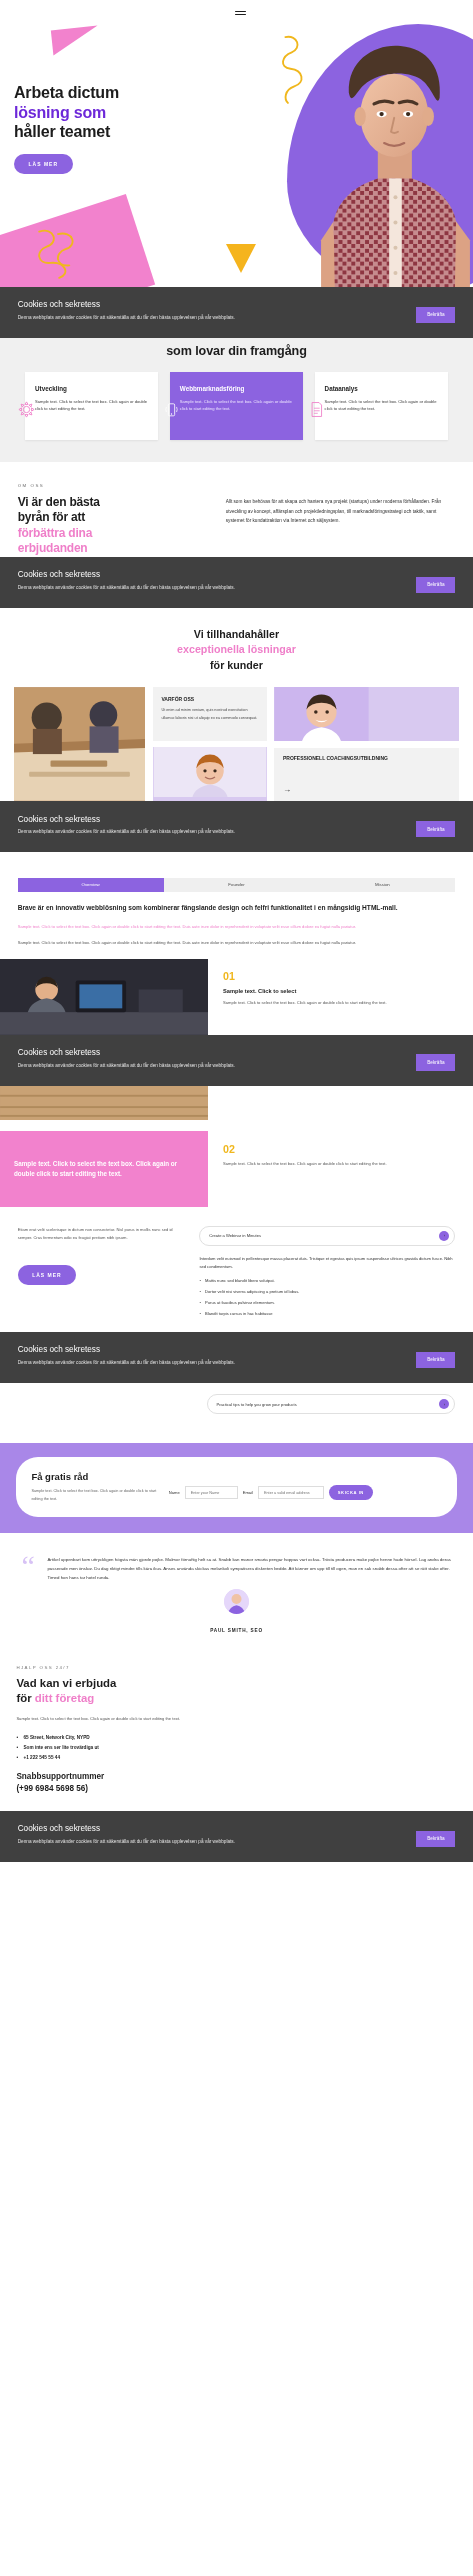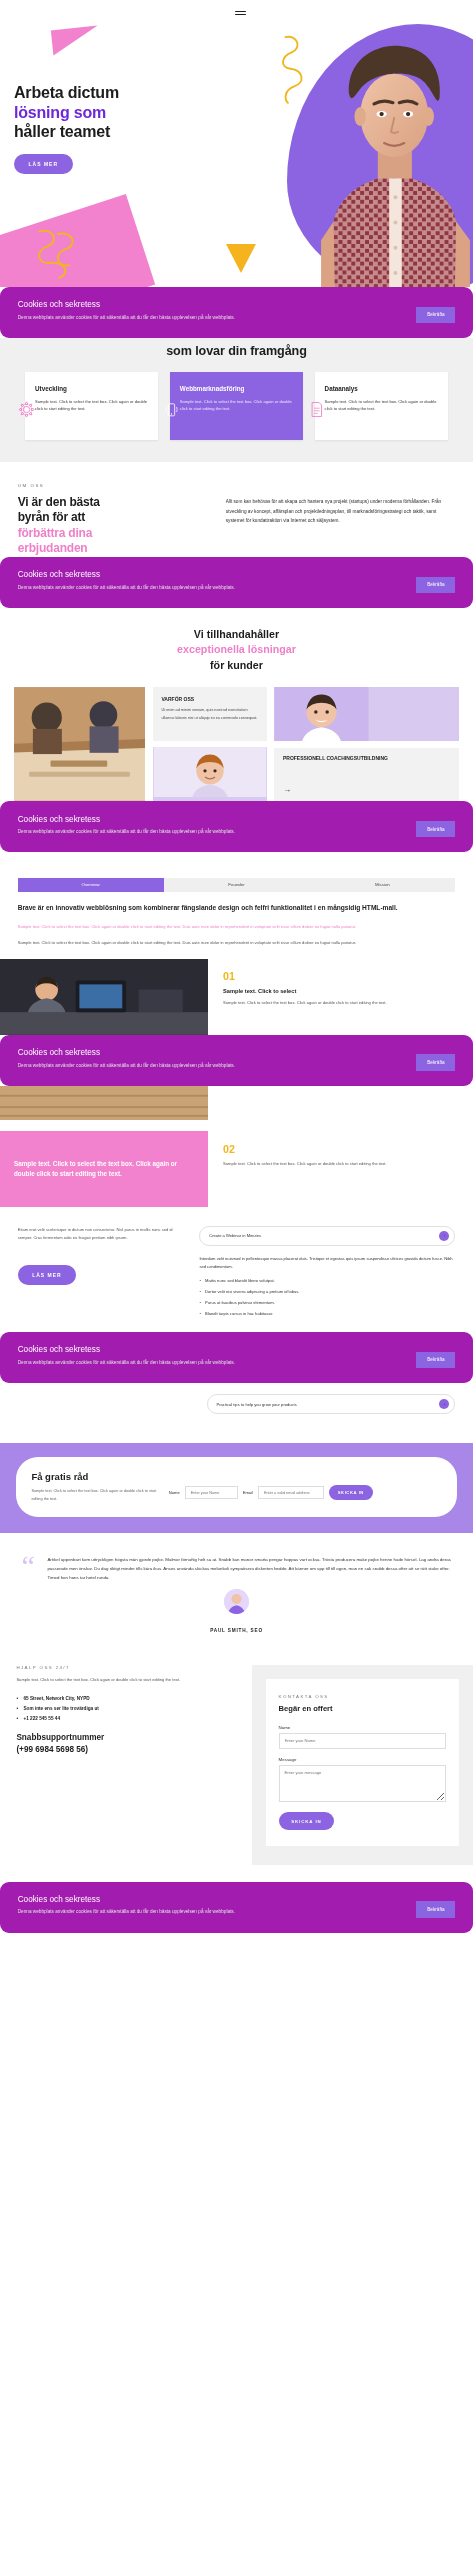--- a/index.html
+++ b/index.html
@@ -34,22 +34,22 @@
     background:#f282cd;transform:rotate(-18deg);z-index:4;}
   .squiggle2{position:absolute;left:33px;top:225px;width:50px;height:57px;z-index:6;}
   .hero-text{position:absolute;left:14px;top:83px;z-index:20;}
   .hero-text h1{font-size:16px;line-height:1.22;font-weight:700;letter-spacing:-0.2px;}
   .hero-text h1 .pink{color:#6d28d9;}
   .btn-purple{display:inline-block;margin-top:12.6px;background:#8c63e0;color:#fff;
     font-size:5px;letter-spacing:1px;font-weight:700;padding:7px 14.5px;
     border-radius:19px;border:none;cursor:pointer;}
 
   
-  .cookie-bar{background:#a21caf;color:#fff;padding:13.3px 17.7px 15px 17.7px;
-    display:flex;align-items:flex-start;justify-content:space-between;position:relative;z-index:60;border-radius:9px;}
+  .cookie-bar{background:#404040;color:#fff;padding:13.3px 17.7px 15px 17.7px;
+    display:flex;align-items:flex-start;justify-content:space-between;position:relative;z-index:60;}
   .cookie-bar .ck-txt{max-width:316px;}
   .cookie-bar h3{font-size:8.2px;font-weight:400;margin-bottom:4.4px;}
   .cookie-bar p{font-size:4.7px;line-height:1.75;color:#e3e3e3;}
   .cookie-btn{background:#8c63e0;color:#fff;border:none;font-size:4.7px;
     padding:5.7px 10.7px;cursor:pointer;margin-top:6.3px;white-space:nowrap;}
 
   
   .services{background:#f0f0f0;padding:0 0 21.5px 0;position:relative;}
   .services-title{text-align:center;font-size:12.6px;font-weight:700;padding-top:6.3px;
     letter-spacing:-0.1px;}
@@ -551,47 +551,36 @@
         <circle cx="20" cy="16" r="8" fill="#f0c3a6"></circle>
         <path d="M6 40 q3 -12 14 -14 q11 2 14 14z" fill="#8c63e0"></path>
       </svg>
     </div>
     <div class="testi-author">PAUL SMITH, SEO</div>
   </div>
 
   <section class="foot">
     <div class="foot-left">
       <div class="eyebrow">HJÄLP OSS 24/7</div>
+      <h2>
+        <span>Vad kan vi erbjuda</span><br>
+        <span>för </span><span class="pink">ditt företag</span>
+      </h2>
       <p class="lead">Sample text. Click to select the text box. Click again or double click to start editing the text.</p>
       <ul class="foot-list">
         <li>65 Street, Network City, NYPD</li>
         <li>Som inte ens ser lite trovärdiga ut</li>
         <li>+1 222 545 55 44</li>
       </ul>
       <h4>
         <span>Snabbsupportnummer</span><br>
         <span>(+99 6984 5698 56)</span>
       </h4>
     </div>
 
-    <div class="foot-right">
-      <div class="form-card">
-        <div class="eyebrow2">KONTAKTA OSS</div>
-        <h3>Begär en offert</h3>
-        <div class="fgroup">
-          <label>Name</label>
-          <input type="text" placeholder="Enter your Name" style="">
-        </div>
-        <div class="fgroup">
-          <label>Message</label>
-          <textarea placeholder="Enter your message" style=""></textarea>
-        </div>
-        <button class="submit-btn">SKICKA IN</button>
-      </div>
-    </div>
   </section>
 
   <div class="bottom-space"></div>
 
   <section class="cookie-bar">
     <div class="ck-txt">
       <h3>Cookies och sekretess</h3>
       <p>Denna webbplats använder cookies för att säkerställa att du får den bästa upplevelsen på vår webbplats.</p>
     </div>
     <button class="cookie-btn">Bekräfta</button>

